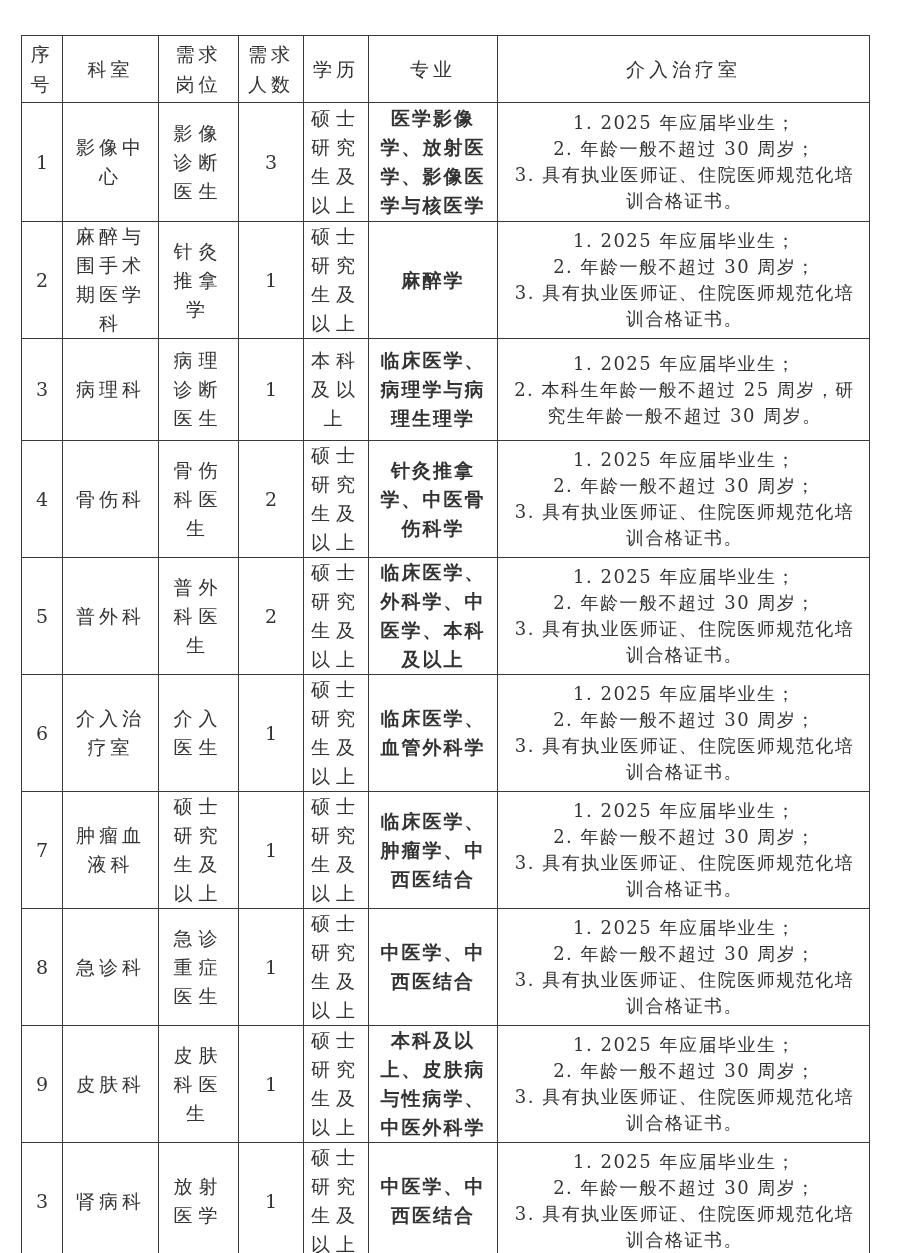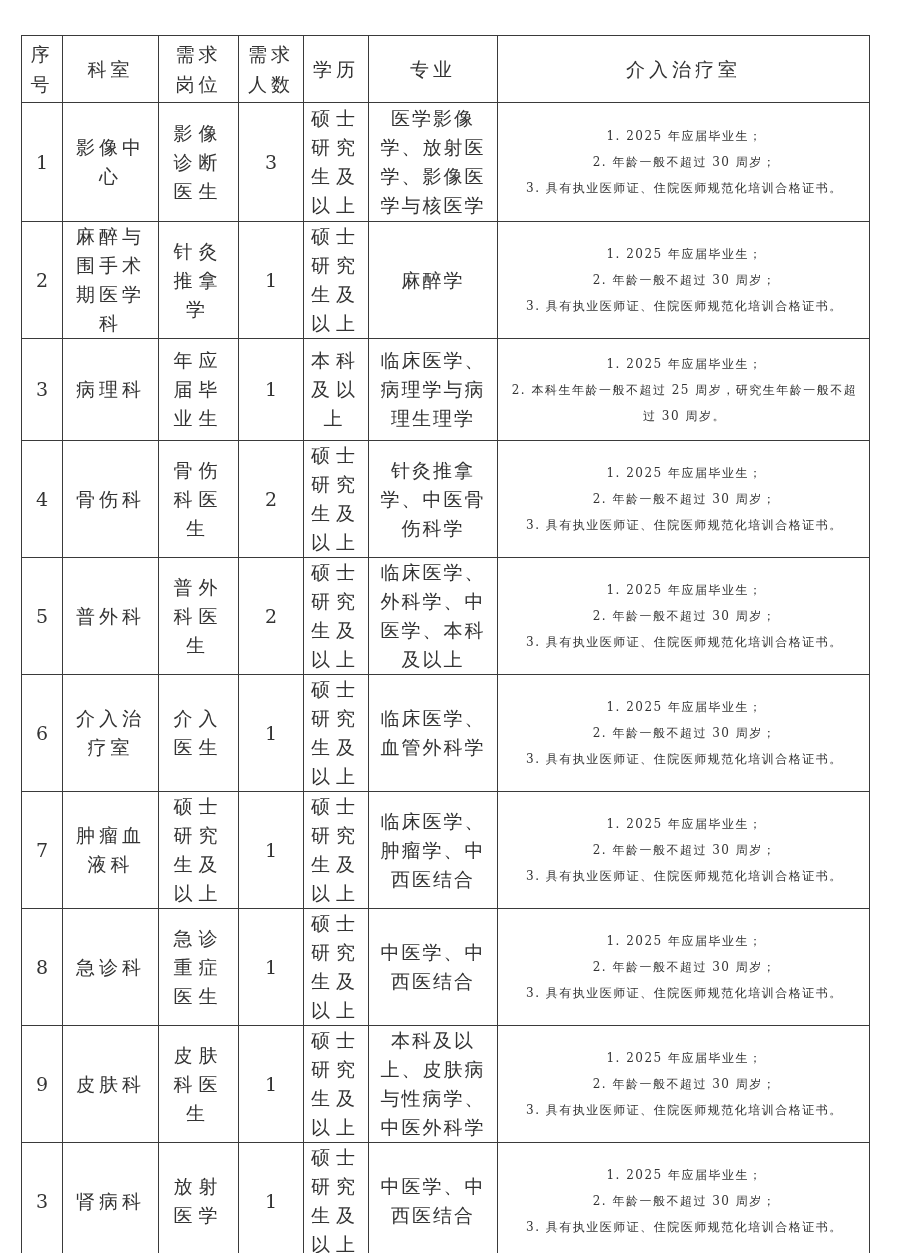--- a/index.html
+++ b/index.html
@@ -8,23 +8,23 @@
   table.recruit { position: absolute; left: 21px; top: 35px; border-collapse: collapse;
                   table-layout: fixed; width: 848px; }
   table.recruit td, table.recruit th { border: 1.5px solid #3a3a3a; padding: 0; font-weight: normal;
                   font-size: 19px; line-height: 29px; vertical-align: middle; text-align: center; }
   table.recruit th { font-size: 19px; line-height: 30px; }
   .col-no { width: 41px; } .col-dept { width: 96px; } .col-post { width: 80px; }
   .col-count { width: 65px; } .col-edu { width: 65px; } .col-major { width: 129px; } .col-req { width: 372px; }
   .cell-inner { padding: 0 6px; letter-spacing: 4px; }
   .num { letter-spacing: 0; font-size: 19px; }
   .narrow { padding: 0 4px; letter-spacing: 6px; }
-  .major-inner { padding: 0 6px; letter-spacing: 2px; }
+  .major-inner { padding: 0 6px; letter-spacing: 2px; font-weight: bold; }
   td.req { text-align: left; }
-  .req-inner { padding: 0 8px 0 10px; letter-spacing: 1.5px; font-size: 12px; line-height: 26px; }
+  .req-inner { padding: 0 8px 0 10px; letter-spacing: 1.5px; font-size: 18px; line-height: 26px; }
   .req-line { display: block; }
   .hdr-stack span { display: block; }
 </style>
 </head>
 <body>
 
 <table class="recruit">
   <colgroup>
     <col class="col-no">
       <col class="col-dept">
@@ -124,21 +124,21 @@
         </td>
   </tr>
       <tr style="height: 102px;">
     <td>
           <div class="num">3</div>
         </td>
     <td>
           <div class="cell-inner">病理科</div>
         </td>
     <td>
-          <div class="narrow">年应届毕业生</div>
+          <div class="narrow">病理诊断医生</div>
         </td>
     <td>
           <div class="num">1</div>
         </td>
     <td>
           <div class="narrow">本科及以上</div>
         </td>
     <td>
           <div class="major-inner">临床医学、病理学与病理生理学</div>
         </td>

